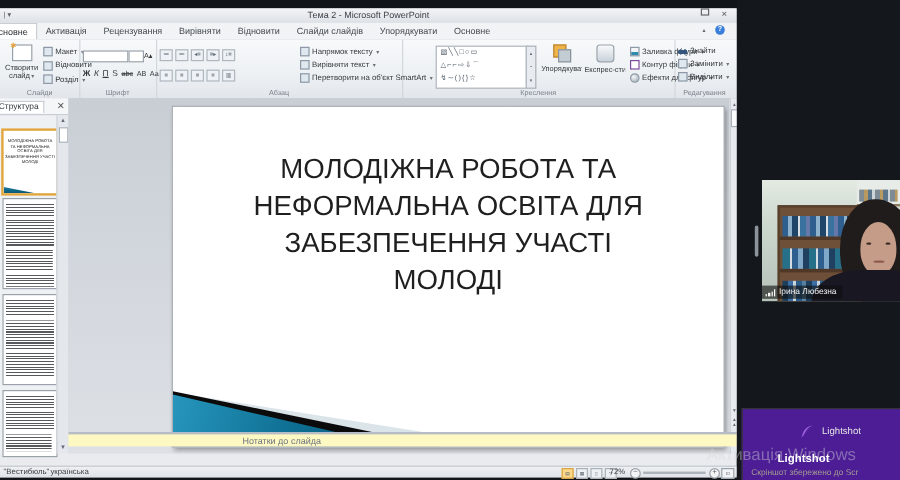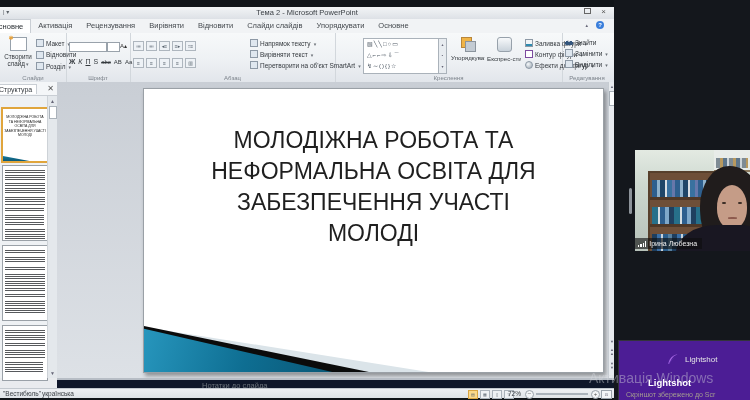--- a/index.html
+++ b/index.html
@@ -108,21 +108,21 @@
              clip-path:polygon(0 4%,100% 100%,0 100%);}
   .tri-black{position:absolute;left:0;bottom:0;width:49%;height:47px;background:#0b0b0b;
              clip-path:polygon(0 2%,100% 100%,0 100%);}
   .tri-teal{position:absolute;left:0;bottom:0;width:41%;height:45px;
             background:linear-gradient(105deg,#2796bd 0%,#0e6e92 55%,#0a5877 100%);
             clip-path:polygon(0 4%,100% 100%,0 100%);}
   .v-scroll{position:absolute;left:608px;top:75px;width:6px;height:296px;background:#e7eaee;border-left:1px solid #c6ccd2;}
   .v-scroll span{position:absolute;left:0;width:100%;text-align:center;font-size:4px;color:#667;}
   .v-th{position:absolute;left:0.5px;top:9px;width:4px;height:13px;background:#fbfcfd;border:1px solid #a7afb7;}
   
-  .notes{position:absolute;left:57px;top:371px;width:557px;height:10px;background:#0f172a;border-top:2px solid #b7bdc5;}
+  .notes{position:absolute;left:57px;top:353px;width:557px;height:10px;background:#fef9c3;border-top:2px solid #b7bdc5;}
   .notes span{position:absolute;left:145px;top:1px;font-size:7.5px;color:#6d747c;}
   .status{position:absolute;left:0;top:381px;width:614px;height:9px;background:linear-gradient(#eef0f3,#dfe3e7);
           border-top:1px solid #c3c9cf;font-size:6.5px;color:#3c4146;}
   .st-theme{position:absolute;left:3px;top:1px;}
   .st-lang{position:absolute;left:42px;top:1px;}
   .views{position:absolute;left:468px;top:1px;display:flex;gap:2px;}
   .vbtn{width:8px;height:7px;border:1px solid #aab2ba;background:#eef1f4;font-size:4px;line-height:7px;text-align:center;color:#55606b;}
   .vbtn.on{background:#fbd88a;border-color:#d9a441;}
   .st-zoom{position:absolute;left:508px;top:1px;}
   .zminus{position:absolute;left:525px;top:1px;width:7px;height:7px;border-radius:50%;border:1px solid #9aa2aa;

